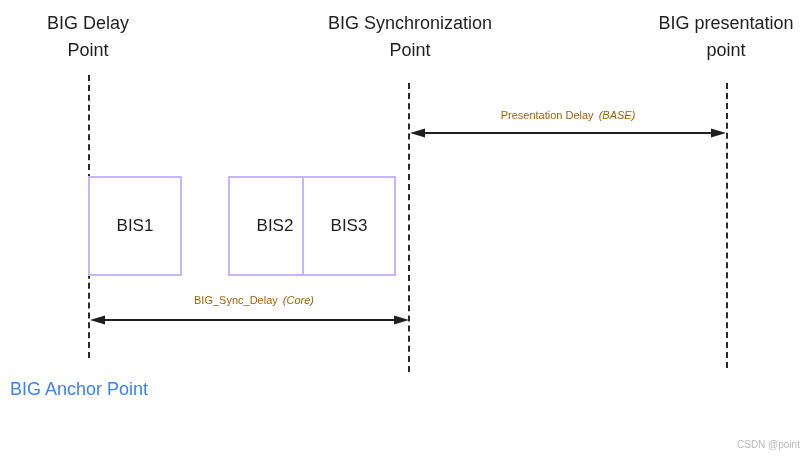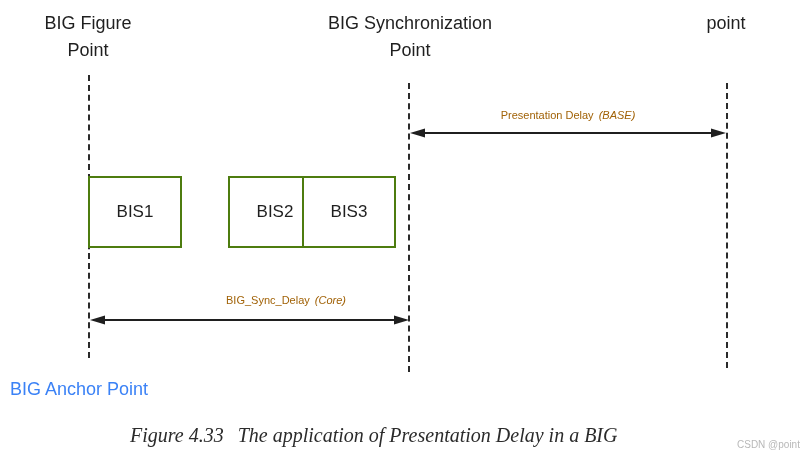--- a/index.html
+++ b/index.html
@@ -25,22 +25,22 @@
   }
   .dashed-line {
     position: absolute;
     width: 0;
     border-left: 2px dashed #2a2a2a;
   }
   .bis-box {
     position: absolute;
     top: 176px;
     width: 94px;
-    height: 72px;
-    border: 2px solid #4d7c0f;
+    height: 100px;
+    border: 2px solid #c4b5fd;
     background: #ffffff;
     display: flex;
     align-items: center;
     justify-content: center;
     font-size: 17px;
     color: #1f1f1f;
   }
   .arrow-label {
     position: absolute;
     transform: translateX(-50%);
@@ -79,28 +79,29 @@
     color: #b8b8b8;
     white-space: nowrap;
   }
 </style>
 </head>
 <body>
 
 <div class="canvas">
 
   <div class="tl-label" style="left: 88px;">
-    <div>BIG Figure</div>
+    <div>BIG Delay</div>
     <div>Point</div>
   </div>
   <div class="tl-label" style="left: 410px;">
     <div>BIG Synchronization</div>
     <div>Point</div>
   </div>
   <div class="tl-label" style="left: 726px;">
+    <div>BIG presentation</div>
     <div>point</div>
   </div>
 
   <div class="dashed-line" style="left: 88px; top: 75px; height: 283px;"></div>
   <div class="dashed-line" style="left: 408px; top: 83px; height: 289px;"></div>
   <div class="dashed-line" style="left: 726px; top: 83px; height: 285px;"></div>
 
   <div class="arrow-label" style="left: 568px; top: 105px;">
     <span>Presentation Delay</span><span class="qual">(BASE)</span>
   </div>
@@ -113,30 +114,27 @@
   <div class="bis-box" style="left: 88px;">
     <span>BIS1</span>
   </div>
   <div class="bis-box" style="left: 201px; margin-left: 27px;">
     <span>BIS2</span>
   </div>
   <div class="bis-box" style="left: 302px;">
     <span>BIS3</span>
   </div>
 
-  <div class="arrow-label" style="left: 254px; top: 290px; margin-left: 32px;">
+  <div class="arrow-label" style="left: 254px; top: 290px;">
     <span>BIG_Sync_Delay</span><span class="qual">(Core)</span>
   </div>
   <svg class="arrow-svg" style="left: 89px; top: 312px;" width="321" height="16" viewBox="0 0 321 16">
     <line x1="12" y1="8" x2="309" y2="8" stroke="#1f1f1f" stroke-width="2"></line>
     <polygon points="1,8 16,3.5 16,12.5" fill="#1f1f1f"></polygon>
     <polygon points="320,8 305,3.5 305,12.5" fill="#1f1f1f"></polygon>
   </svg>
 
   <div class="bottom-label">BIG Anchor Point</div>
 
-  <div class="caption">
-    <span>Figure 4.33</span><span class="cap-text">The application of Presentation Delay in a BIG</span>
-  </div>
 
   <div class="watermark">CSDN @point</div>
 
 </div>
 
 </body></html>

